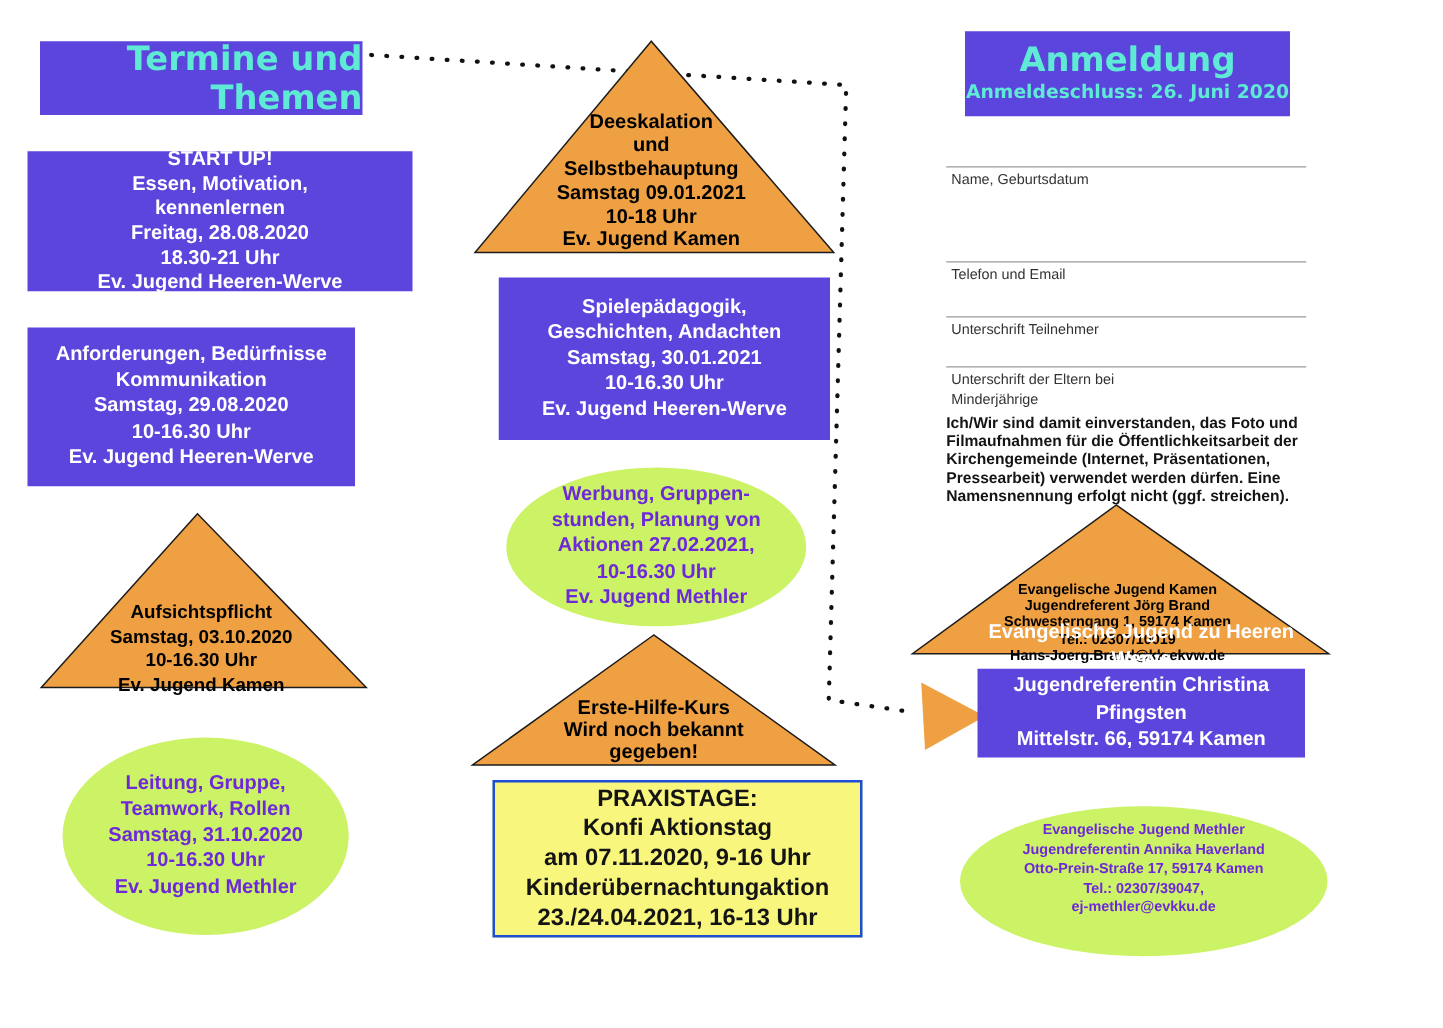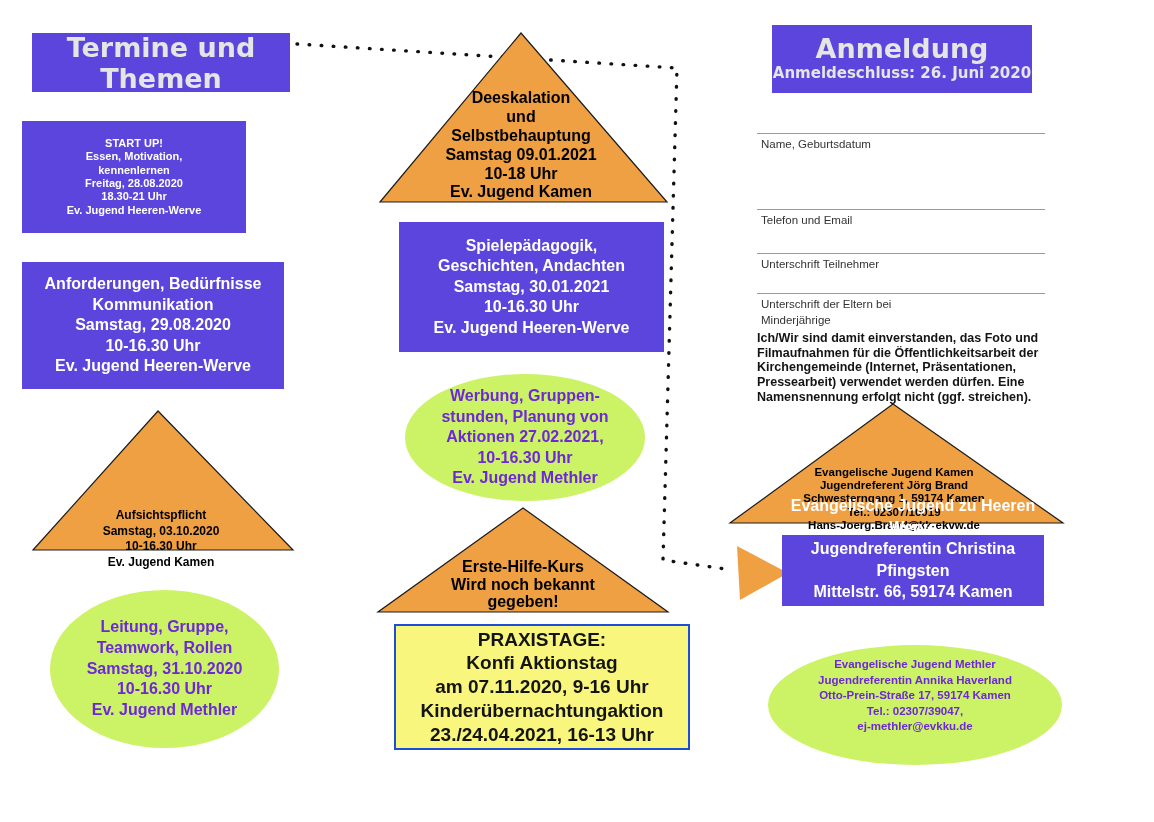--- a/index.html
+++ b/index.html
@@ -15,23 +15,23 @@
   .prebox{white-space:pre-line;}
   .purple-box{
     background:#5b45dd;
     color:#ffffff;
     font-weight:bold;
     display:flex;align-items:center;justify-content:center;
     text-align:center;
   }
   .title-box{
     background:#5b45dd;
-    color:#e5e5e5;
+    color:#5eead4;
     display:flex;flex-direction:column;align-items:center;justify-content:center;
-    text-align:center;
+    text-align:right;
     font-family:"DejaVu Sans","Liberation Sans",sans-serif;
     font-weight:bold;
   }
   .shape-text{
     position:absolute;
     white-space:pre-line;
     text-align:center;
     font-weight:bold;
     color:#000000;
     line-height:1.3;
@@ -86,38 +86,38 @@
 
     <polygon points="893,404 730,523 1063,523" fill="#efa042" stroke="#1c1c1c" stroke-width="1.2"></polygon>
 
     <polygon points="737,546 788,573 740,600" fill="#efa042"></polygon>
   </svg>
 
   <div class="abs title-box" style="left:32px;top:33px;width:258px;height:59px;font-size:27px;">
     <span>Termine und Themen</span>
   </div>
 
-  <div class="abs purple-box prebox" style="left:22px;top:121px;width:224px;height:112px;font-size:11px;line-height:1.22;">
+  <div class="abs purple-box prebox" style="left:22px;top:121px;width:308px;height:112px;font-size:16px;line-height:1.22;">
     <span class="prebox">START UP!
 Essen, Motivation,
 kennenlernen
 Freitag, 28.08.2020
 18.30-21 Uhr
 Ev. Jugend Heeren-Werve</span>
   </div>
 
   <div class="abs purple-box prebox" style="left:22px;top:262px;width:262px;height:127px;font-size:16px;line-height:1.28;">
     <span class="prebox">Anforderungen, Bedürfnisse
 Kommunikation
 Samstag, 29.08.2020
 10-16.30 Uhr
 Ev. Jugend Heeren-Werve</span>
   </div>
 
-  <div class="shape-text" style="left:40px;top:480px;width:242px;font-size:12px;margin-top:28px;">Aufsichtspflicht
+  <div class="shape-text" style="left:40px;top:480px;width:242px;font-size:15px;">Aufsichtspflicht
 Samstag, 03.10.2020
 10-16.30 Uhr
 Ev. Jugend Kamen</div>
 
   <div class="abs green-ellipse" style="left:50px;top:590px;width:229px;height:158px;font-size:16px;line-height:1.3;">
     <span class="prebox">Leitung, Gruppe,
 Teamwork, Rollen
 Samstag, 31.10.2020
 10-16.30 Uhr
 Ev. Jugend Methler</span>

